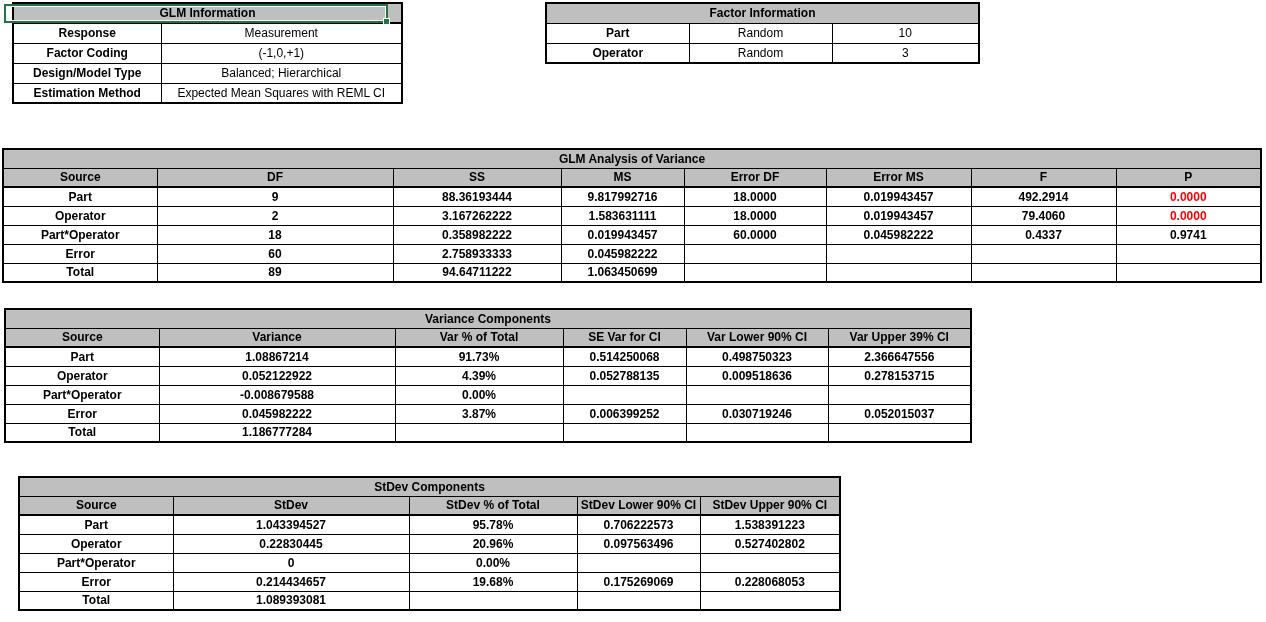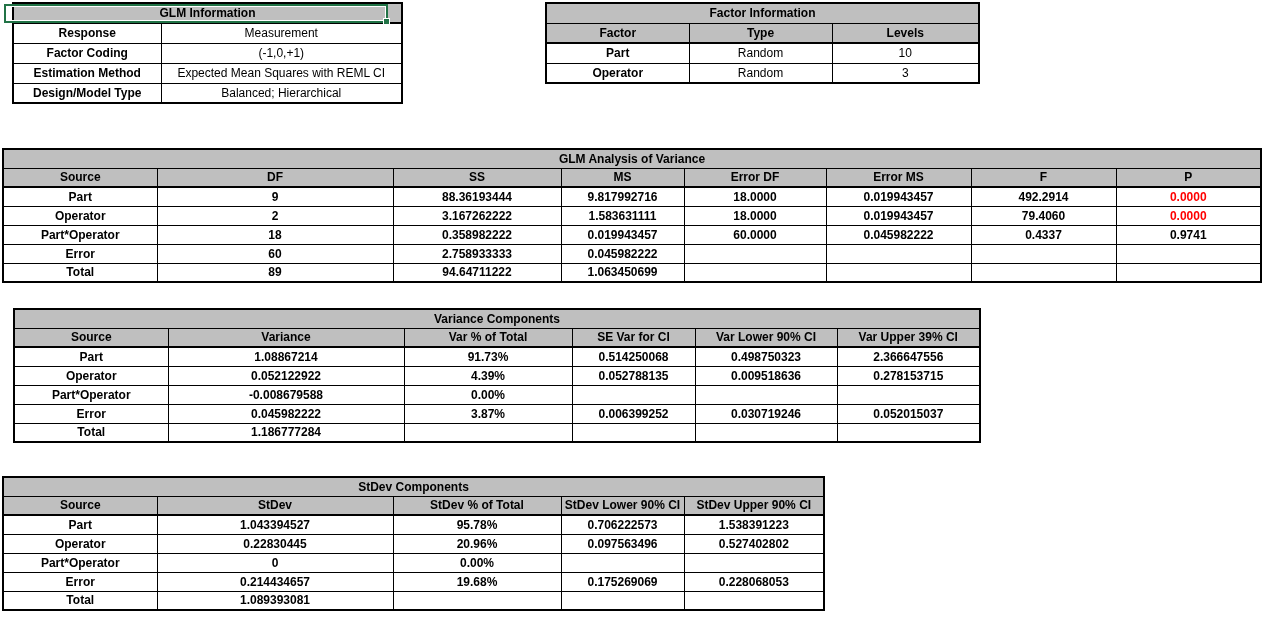--- a/index.html
+++ b/index.html
@@ -71,49 +71,44 @@
       </tr>
       <tr>
         <th>Response</th>
         <td>Measurement</td>
       </tr>
       <tr>
         <th>Factor Coding</th>
         <td>(-1,0,+1)</td>
       </tr>
       <tr>
+        <th>Design/Model Type</th>
+        <td>Balanced; Hierarchical</td>
+      </tr>
+      <tr>
         <th>Estimation Method</th>
         <td>Expected Mean Squares with REML CI</td>
-      </tr>
-      <tr>
-        <th>Design/Model Type</th>
-        <td>Balanced; Hierarchical</td>
       </tr>
     </tbody>
   </table>
   <div class="sel">
     <div class="handle"></div>
   </div>
 </div>
 
 <div class="tbl" style="left:537px;top:2px;padding-left:8px;">
   <table class="xl info" style="width:433px;">
     <colgroup>
         <col style="width:143px">
         <col style="width:143px">
         <col style="width:147px">
       </colgroup>
     <tbody>
       <tr class="title">
         <th colspan="3">Factor Information</th>
-      </tr>
-      <tr class="colhead">
-        <th>Factor</th>
-        <th>Type</th>
-        <th>Levels</th>
       </tr>
       <tr>
         <th>Part</th>
         <td>Random</td>
         <td>10</td>
       </tr>
       <tr>
         <th>Operator</th>
         <td>Random</td>
         <td>3</td>
@@ -195,21 +190,21 @@
         <td>1.063450699</td>
         <td></td>
         <td></td>
         <td></td>
         <td></td>
       </tr>
     </tbody>
   </table>
 </div>
 
-<div class="tbl" style="left:13px;top:308px;">
+<div class="tbl" style="left:4px;top:308px;">
   <table class="xl allbold" style="width:966px;">
     <colgroup>
       <col style="width:154px">
         <col style="width:236px">
         <col style="width:168px">
       <col style="width:123px">
         <col style="width:142px">
         <col style="width:143px">
     </colgroup>
     <tbody>
@@ -262,21 +257,21 @@
         <td></td>
         <td></td>
         <td></td>
         <td></td>
       </tr>
     </tbody>
   </table>
 </div>
 
 <div class="tbl" style="left:2px;top:476px;">
-  <table class="xl allbold" style="width:821px;">
+  <table class="xl allbold" style="width:821px;margin-left:16px;">
     <colgroup>
       <col style="width:154px">
         <col style="width:236px">
         <col style="width:168px">
       <col style="width:123px">
         <col style="width:140px">
     </colgroup>
     <tbody>
       <tr class="title">
         <th colspan="5">StDev Components</th>

